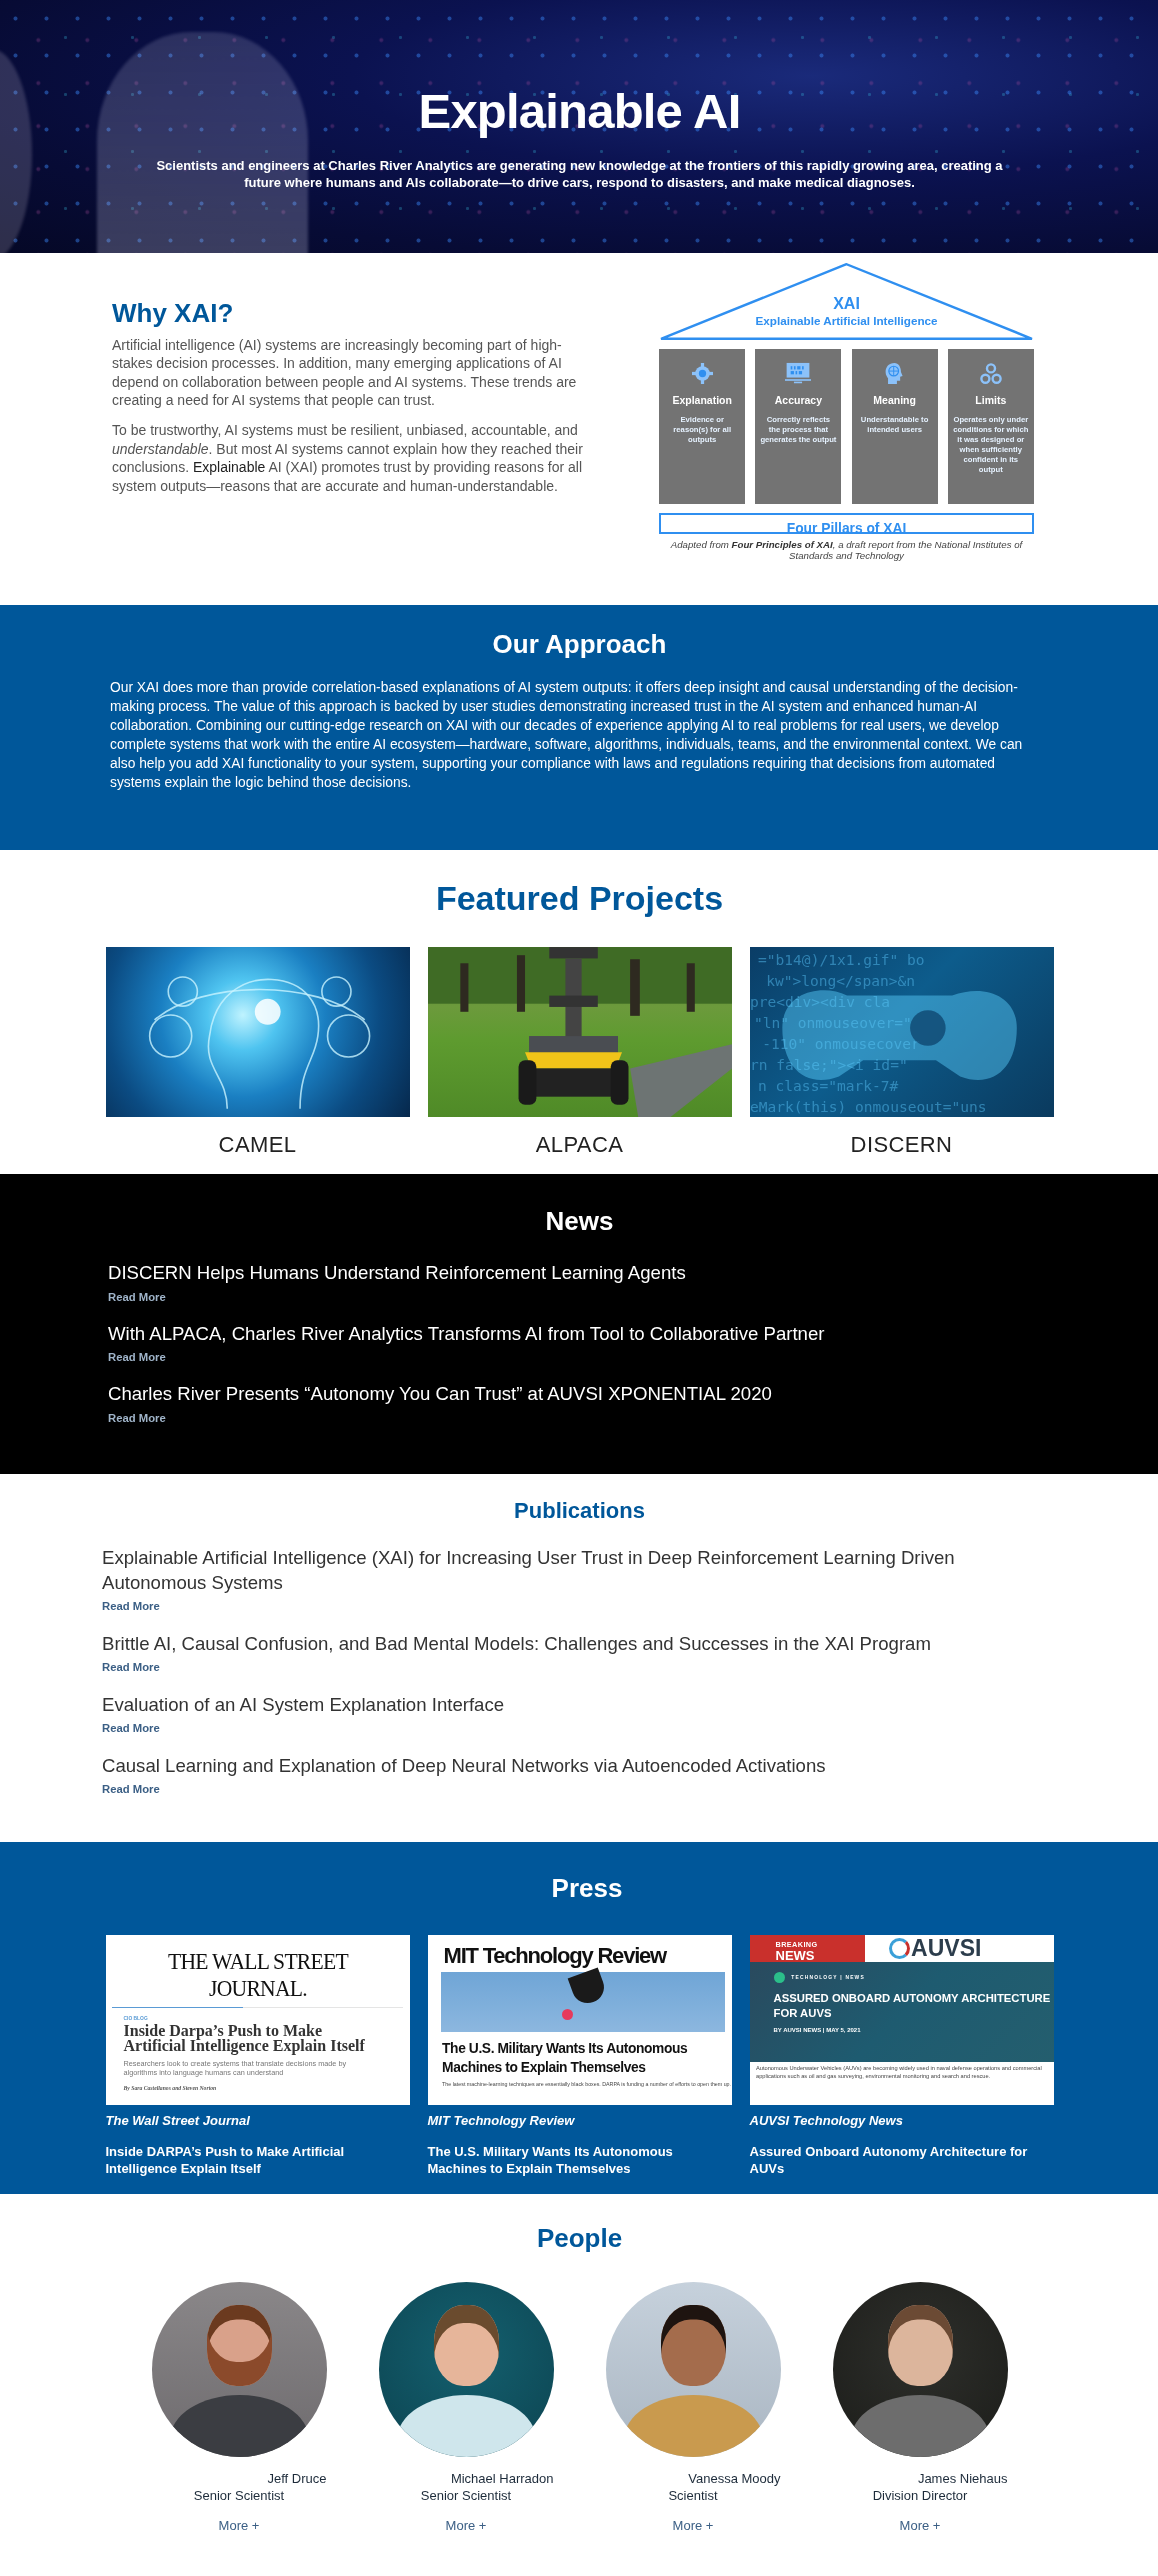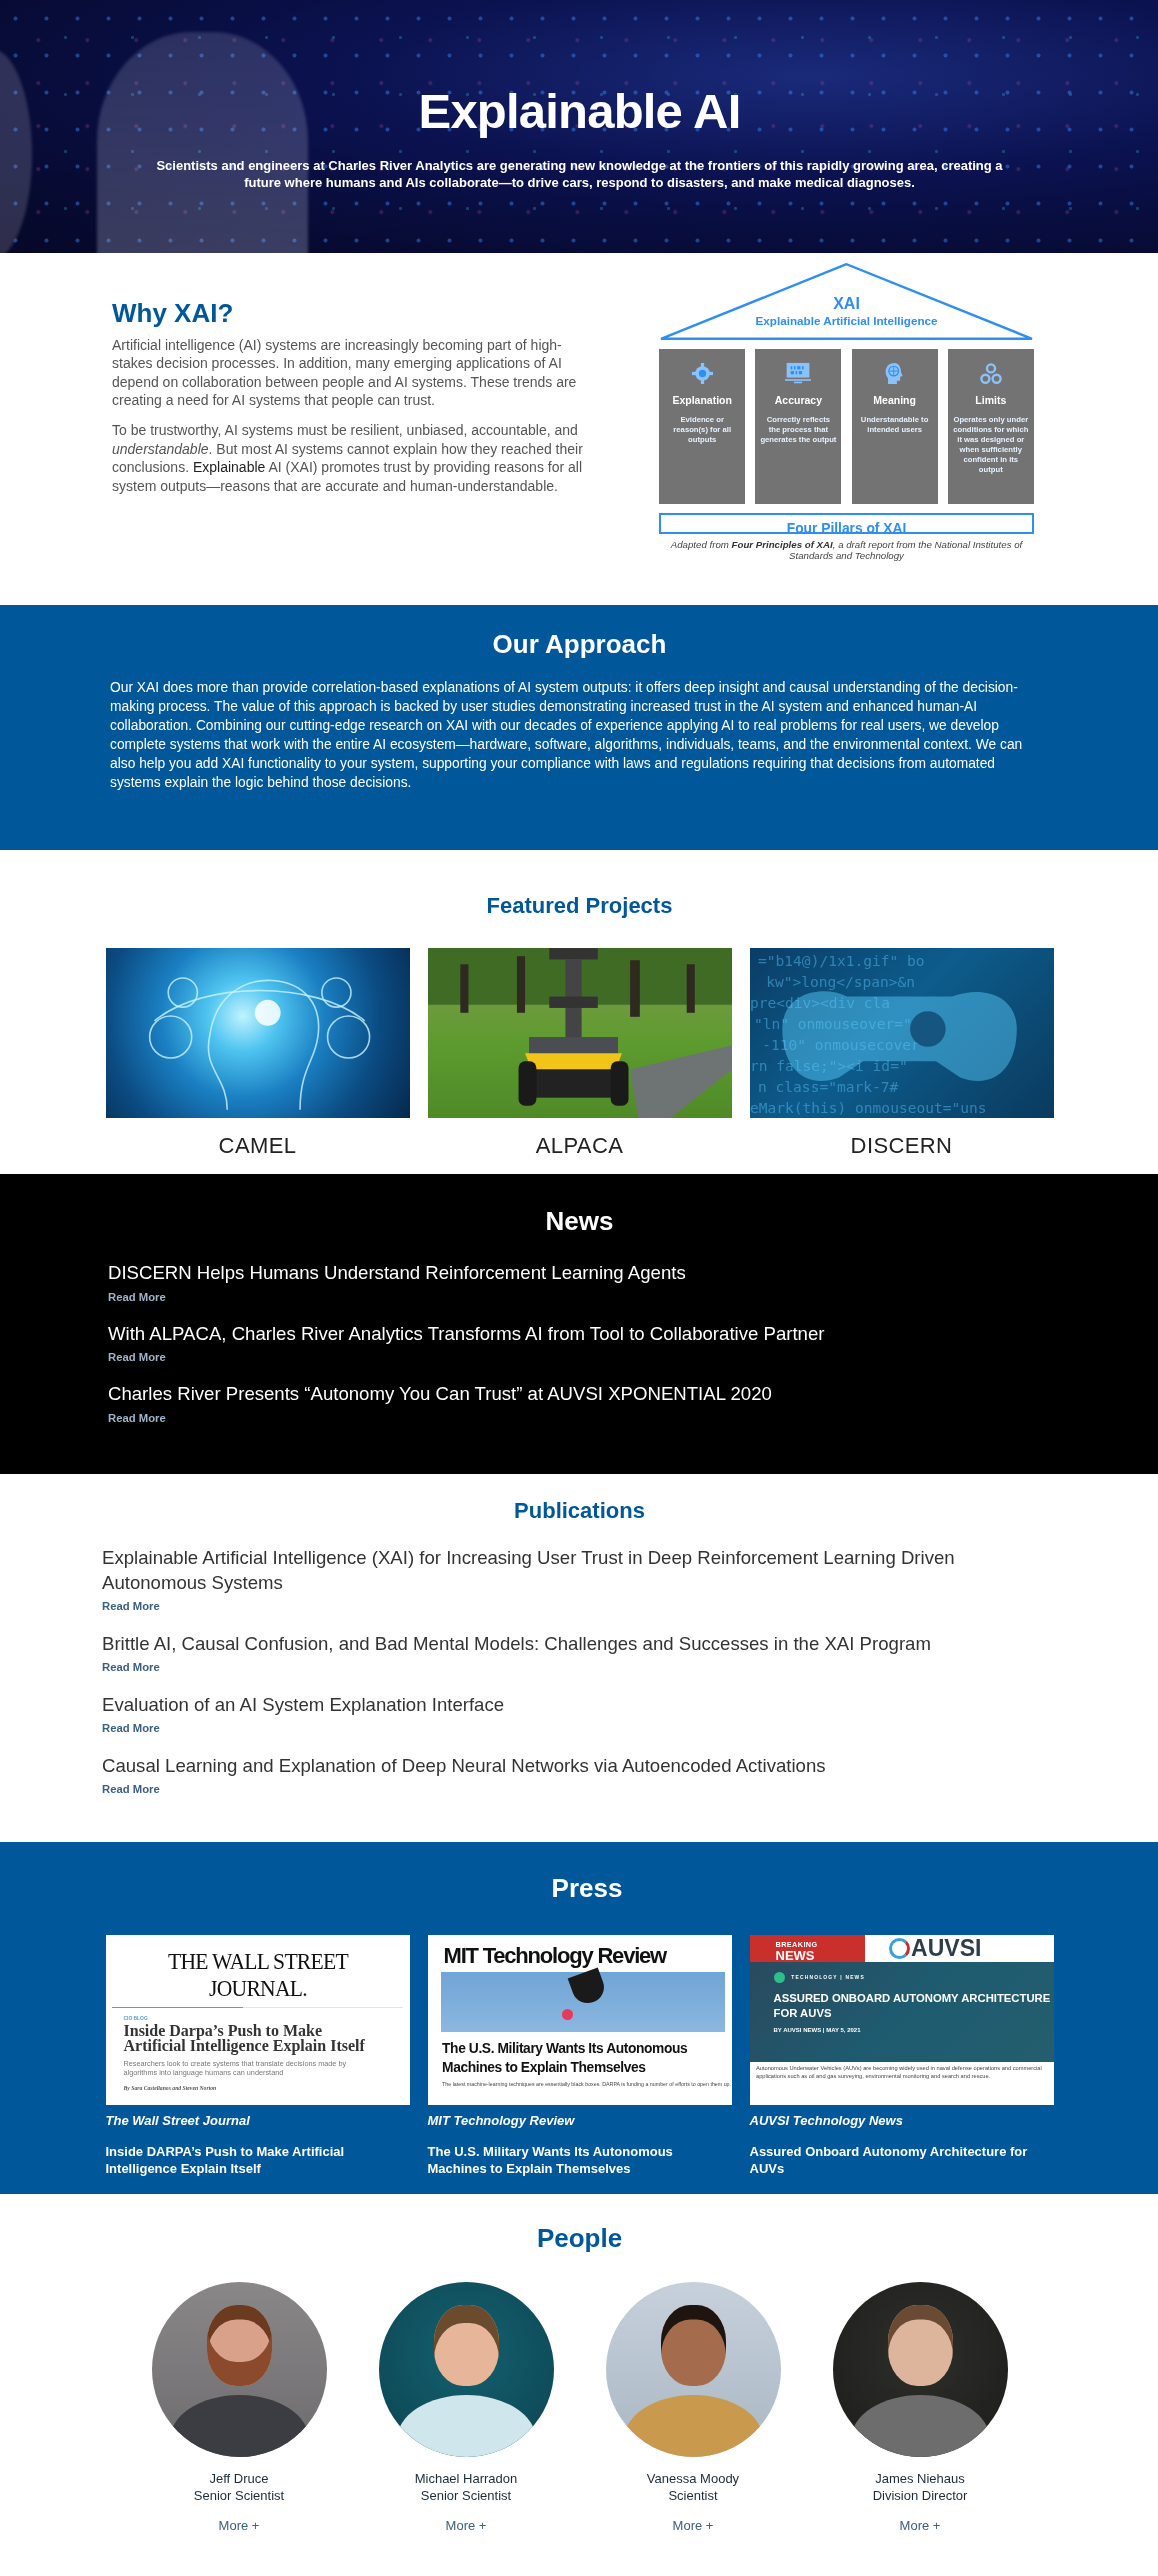--- a/index.html
+++ b/index.html
@@ -45,21 +45,21 @@
   .caption { margin-top: 4.9px; text-align: center; font-size: 9.7px; font-style: italic; color: #444; line-height: 11.3px; }
   .caption b { font-weight: 700; color: #333; }
 
   
   .approach { background: #00579a; color: #fff; height: 245px; text-align: center; }
   .approach h2 { padding-top: 24px; font-size: 26px; font-weight: 700; }
   .approach p { width: 939px; margin: 18px auto 0; text-align: left; font-size: 13.8px; line-height: 19px; }
 
   
   .featured { height: 324px; text-align: center; }
-  .featured h2 { padding-top: 43px; color: #00579a; font-size: 22px; font-weight: 700; }
+  .featured h2 { padding-top: 29px; color: #00579a; font-size: 34px; font-weight: 700; }
   .projects { display: flex; justify-content: center; gap: 18px; margin-top: 29px; }
   .project { width: 304px; }
   .project .img { width: 304px; height: 170px; position: relative; overflow: hidden; }
   .project .label { margin-top: 14.6px; font-size: 22px; color: #222; letter-spacing: 0.4px; }
   .img-camel { background: radial-gradient(circle at 45% 40%, #bff3ff 0%, #4fc4f0 18%, #1a7fc2 42%, #0b4b82 70%, #06284c 100%); }
   .img-alpaca { background: linear-gradient(180deg, #4c7a2c 0%, #6c9a3c 35%, #5e9b2f 55%, #4f8a27 100%); }
   .img-discern { background: linear-gradient(135deg, #0a3d66 0%, #0d5c8c 45%, #0a3a5e 100%); }
 
   
   .news { background: #000; height: 300px; color: #fff; }
@@ -126,21 +126,21 @@
   .av1 .body { background: #3b3d42; }
   .av2 { background: radial-gradient(circle at 50% 40%, #14606f, #0c4350); }
   .av2 .head { background: #e6b59a; box-shadow: inset 0 18px 0 #6a4b2e; }
   .av2 .body { background: #cfe6ec; }
   .av3 { background: linear-gradient(180deg, #c6d1dc, #aab6c2); }
   .av3 .head { background: #a46c4c; box-shadow: inset 0 14.6px 0 #1e1410; }
   .av3 .body { background: #c99a4e; }
   .av4 { background: radial-gradient(circle at 50% 40%, #2e2f2b, #1b1c19); }
   .av4 .head { background: #dcb59c; box-shadow: inset 0 14.6px 0 #6b4a34; }
   .av4 .body { background: #6d6d6d; }
-  .person .name { margin-top: 13px; font-size: 13px; color: #1d2b3a; line-height: 17px; }
+  .person .name { margin-top: 13px; font-size: 13px; color: #1d2b3a; line-height: 17px; text-align: right; }
   .person .role { font-size: 13px; color: #1d2b3a; line-height: 17px; }
   .person .more { display: inline-block; margin-top: 14.6px; font-size: 13px; color: #3b5f85; }
 </style>
 </head>
 <body>
 
 <section class="hero">
   <div class="dots"></div>
   <div class="figure2"></div>
   <div class="figure"></div>

